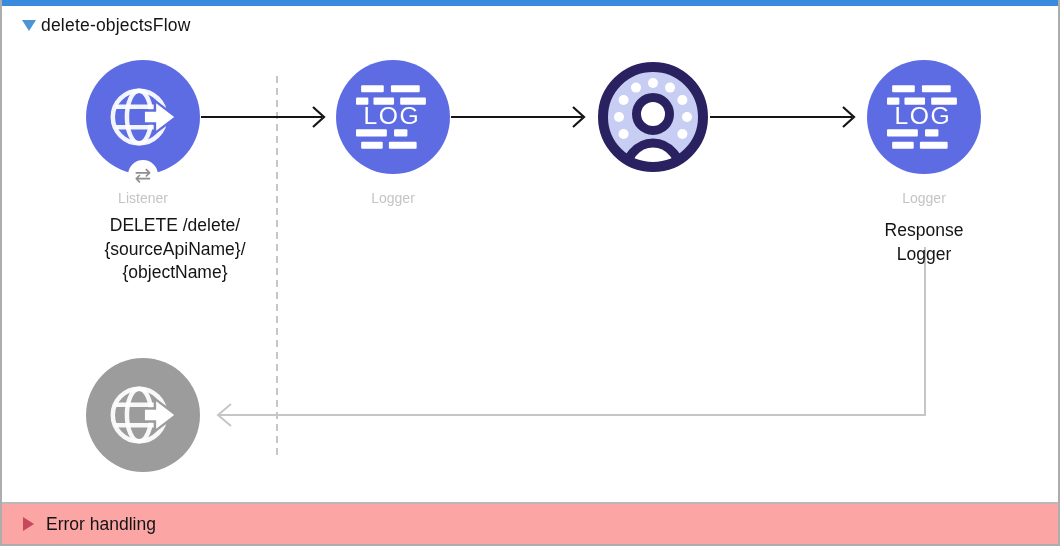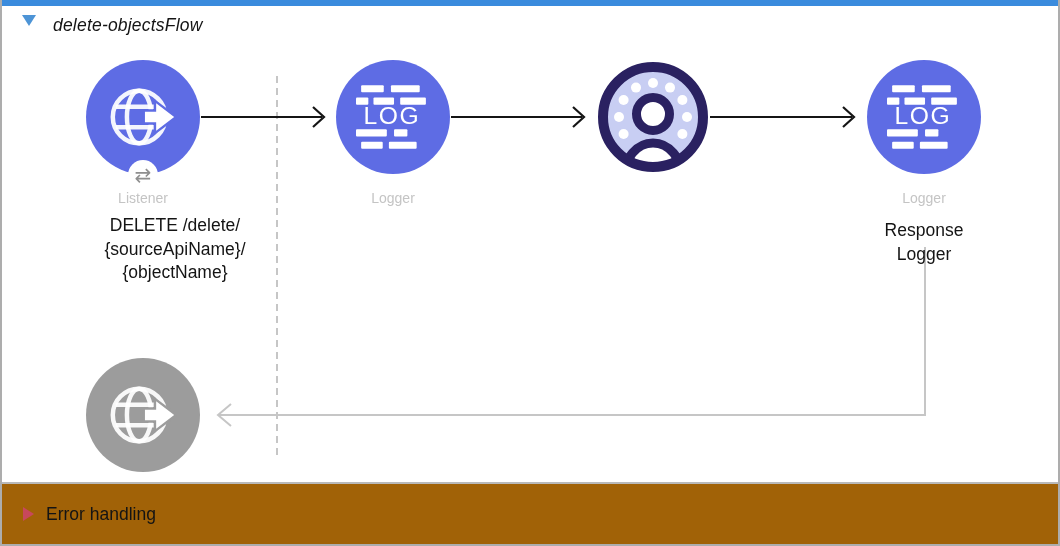--- a/index.html
+++ b/index.html
@@ -1,21 +1,21 @@
 <!DOCTYPE html>
 <html><head>
 <meta charset="utf-8">
 <style>
   * { margin:0; padding:0; box-sizing:border-box; }
   html,body { width:1060px; height:546px; background:#fff; font-family:"Liberation Sans", sans-serif; }
   .frame { position:relative; width:1060px; height:546px; background:#fff;
            border:2px solid #ADADAD; border-top:none; overflow:hidden; }
   .accent-bar { position:absolute; top:0; left:-2px; right:-2px; height:6px; background:#3A8BDD; }
 
-  .flow-header { position:absolute; top:15px; left:20px; display:flex; gap:17px;font-style:italic; }
+  .flow-header { position:absolute; top:15px; left:20px; display:flex; align-items:center; gap:5px; }
   .tri-down { width:0; height:0; border-left:7.5px solid transparent; border-right:7.5px solid transparent;
               border-top:11px solid #4D94D6; }
   .flow-title { font-size:17.5px; color:#141414; letter-spacing:.2px; }
 
   .connectors { position:absolute; top:0; left:0; pointer-events:none; }
   .dashed-line { stroke:#C6C6C6; stroke-width:2; stroke-dasharray:7 5; }
   .black-arrow line { stroke:#151515; stroke-width:2.2; }
   .black-arrow polyline { fill:none; stroke:#151515; stroke-width:2.2; }
   .gray-return polyline { fill:none; stroke:#C6C6C6; stroke-width:2; }
 
@@ -27,21 +27,21 @@
   .badge { position:absolute; left:50%; top:100px; transform:translateX(-50%);
            width:30px; height:30px; border-radius:50%; background:#fff;
            display:flex; align-items:center; justify-content:center; }
   .badge-glyph { color:#8F8F8F; font-size:20px; line-height:1; }
 
   .nlabel { position:absolute; transform:translateX(-50%); text-align:center; white-space:pre-line; }
   .nlabel.gray { color:#C4C4C4; font-size:14px; }
   .nlabel.dark { color:#141414; font-size:17.5px; line-height:23.5px; }
   .nlabel.wide { line-height:26px; }
 
-  .error-row { position:absolute; left:0; right:0; bottom:0; height:62px; background:#a16207;
+  .error-row { position:absolute; left:0; right:0; bottom:0; height:42px; background:#fca5a5;
                border-top:2px solid #B9B9B9; display:flex; align-items:center; gap:12px; padding-left:21px; }
   .tri-right { width:0; height:0; border-top:7.5px solid transparent; border-bottom:7.5px solid transparent;
                border-left:11.5px solid #C7485C; }
   .error-label { font-size:17.5px; color:#141414; }
 </style>
 </head>
 <body>
 
 <div class="frame">
   <div class="accent-bar"></div>

